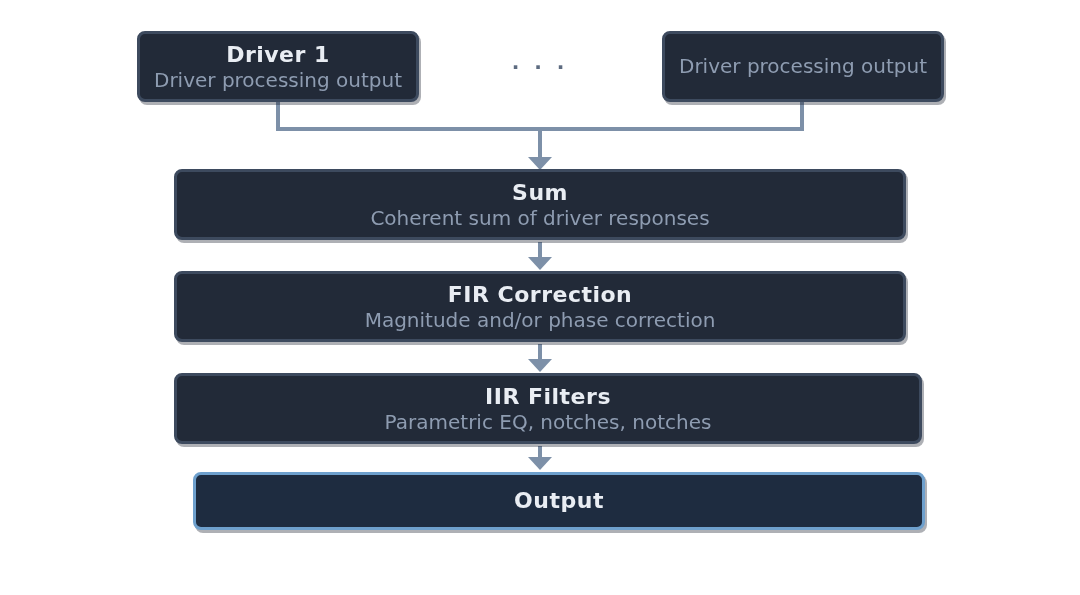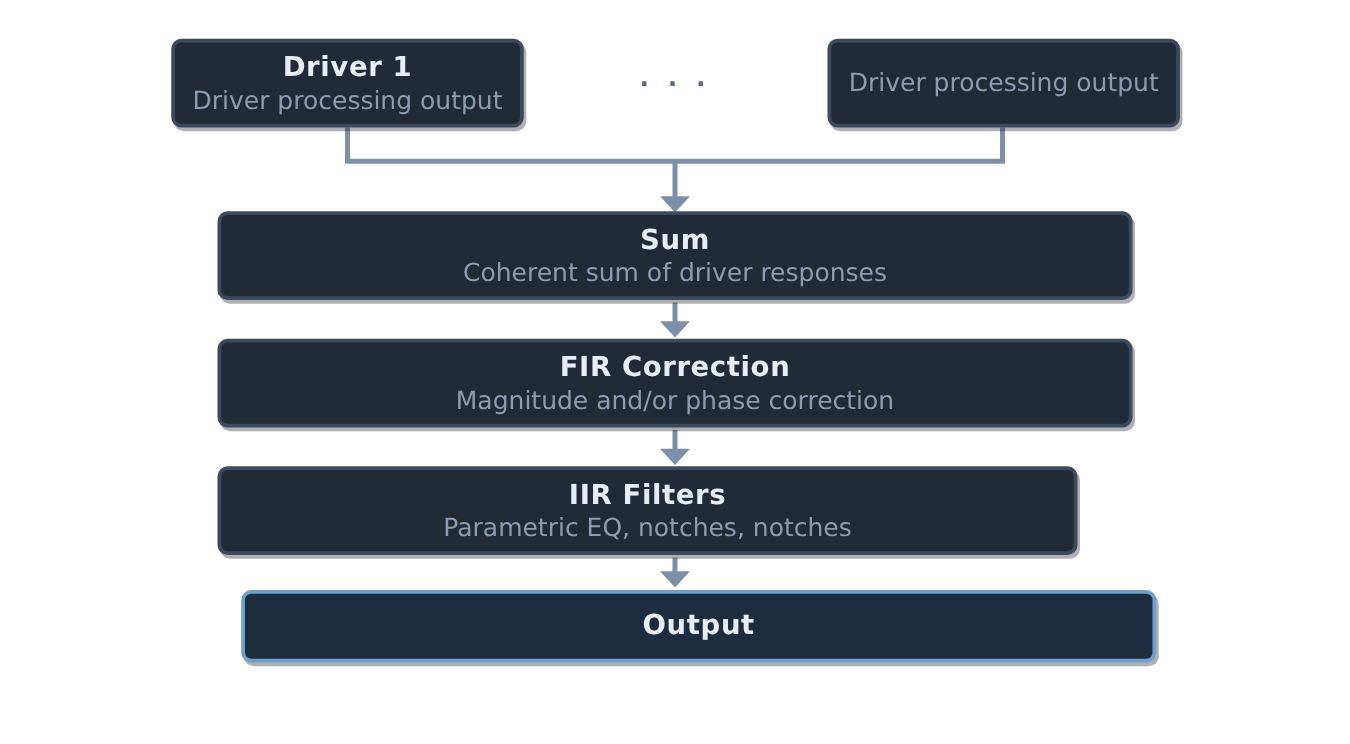--- a/index.html
+++ b/index.html
@@ -74,21 +74,21 @@
   }
   svg.wires .head{
     fill:var(--connector);
     stroke:none;
   }
   
   #node-driver-1 {left:137px;top:31px;width:282px;height:71px;}
   #node-driver-n {left:662px;top:31px;width:282px;height:71px;}
   #node-sum      {left:174px;top:169px;width:732px;height:71px;}
   #node-fir      {left:174px;top:271px;width:732px;height:71px;}
-  #node-iir      {left:174px;top:373px;width:688px;height:71px;}
+  #node-iir      {left:174px;top:373px;width:748px;height:71px;}
   #node-output   {left:174px;top:472px;width:732px;height:58px;}
 </style>
 </head>
 <body>
 
 <div class="canvas">
 
   <svg class="wires" viewBox="0 0 1080 595">
     <path class="line" d="M278,102 L278,129 L802,129 L802,102"></path>
     <path class="line" d="M540,129 L540,158"></path>

